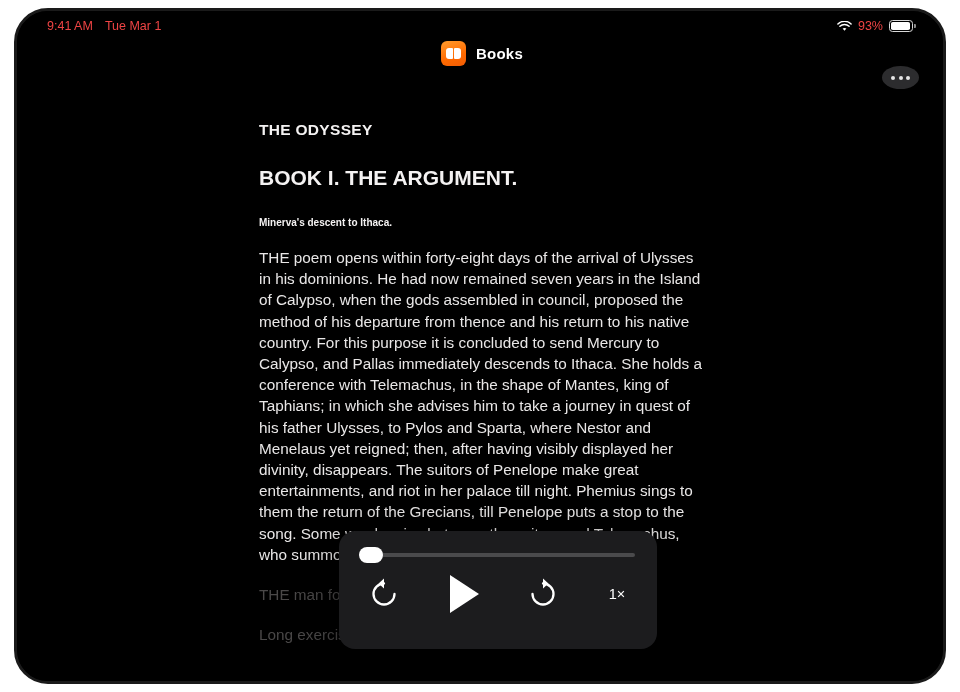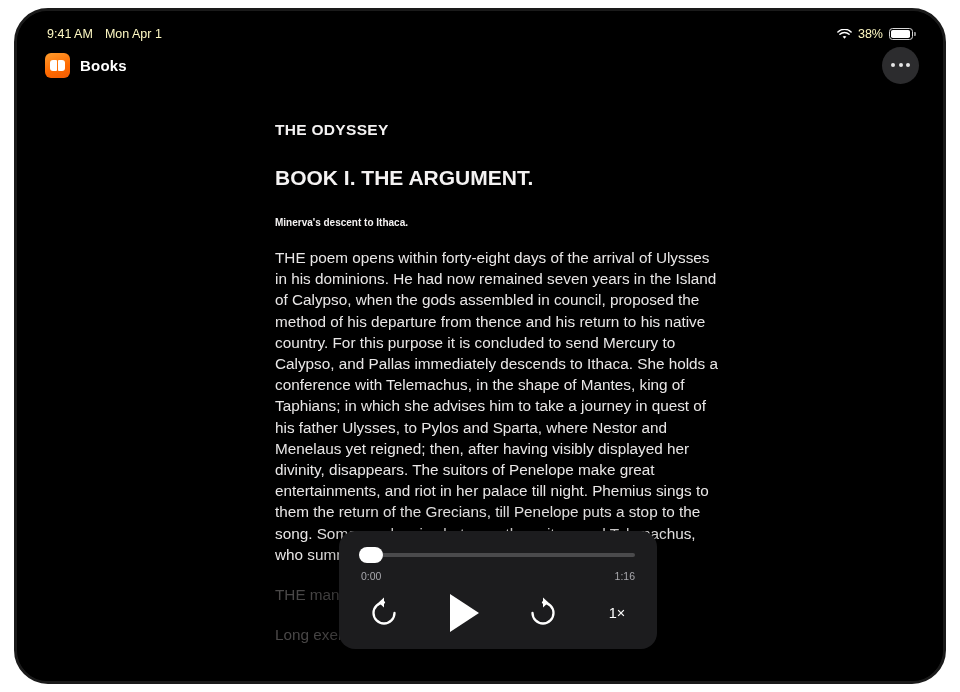--- a/index.html
+++ b/index.html
@@ -23,22 +23,22 @@
     left: 0; top: 0; right: 0; bottom: 0;
     background: #000000;
     border-radius: 31px;
     overflow: hidden;
   }
 
   
   .statusbar {
     position: absolute;
     left: 0; top: 0; width: 100%; height: 30px;
-    display: flex; align-items: flex-end;
-    color: #fef9c3;
+    display: flex; align-items: center;
+    color: #ef4444;
     font-size: 12.5px;
     padding: 0 30px;
   }
   .status-left { display: flex; align-items: center; gap: 12px; }
   .status-right {
     margin-left: auto;
     display: flex; align-items: center; gap: 6px;
     font-size: 12.5px;
   }
   .wifi-icon { display: inline-block; width: 15px; height: 11px; position: relative; }
@@ -65,20 +65,21 @@
     background: #ffffff;
     border-radius: 1.8px;
   }
 
   
   .navbar {
     position: absolute;
     left: 0; top: 30px; width: 100%; height: 48px;
     display: flex; align-items: center;
     padding: 0 24px 0 28px;
+    flex-direction: column;
   }
   .app-chip { display: flex; align-items: center; gap: 10px; cursor: default; }
   .books-icon {
     width: 25px; height: 25px;
     border-radius: 6px;
     background: linear-gradient(160deg, #ff9d2e 0%, #ff6a00 60%, #f25c05 100%);
     position: relative;
     display: flex; align-items: center; justify-content: center;
   }
   .books-icon .pages {
@@ -106,21 +107,21 @@
     cursor: pointer;
   }
   .more-btn i {
     width: 4px; height: 4px; border-radius: 50%;
     background: #e6e6e6; display: block;
   }
 
   
   .page {
     position: absolute;
-    left: 16px; top: 78px; width: 100%; bottom: 0;
+    left: 0; top: 78px; width: 100%; bottom: 0;
     padding: 18px 0 0 0;
     overflow: hidden;
   }
   .col {
     width: 446px;
     margin: 0 auto;
     padding-left: 2px;
     color: #eceaea;
   }
   .col h1 {
@@ -202,31 +203,31 @@
 </style>
 </head>
 <body>
 
 <div id="device">
   <div id="screen">
 
     <div class="statusbar">
       <div class="status-left">
         <span>9:41 AM</span>
-        <span>Mon Apr 1</span>
+        <span>Tue Mar 1</span>
       </div>
       <div class="status-right">
         <span class="wifi-icon">
           <svg width="15" height="11" viewBox="0 0 15 11">
             <path d="M7.5 9.8 L5.6 7.6 A3.2 3.2 0 0 1 9.4 7.6 Z" fill="#ffffff"></path>
             <path d="M2.9 5.3 A6.6 6.6 0 0 1 12.1 5.3" stroke="#ffffff" stroke-width="1.5" fill="none" stroke-linecap="round"></path>
             <path d="M0.9 3.0 A9.5 9.5 0 0 1 14.1 3.0" stroke="#ffffff" stroke-width="1.5" fill="none" stroke-linecap="round"></path>
           </svg>
         </span>
-        <span>38%</span>
+        <span>93%</span>
         <span class="battery">
             <span class="fill"></span>
           </span>
       </div>
     </div>
 
     <div class="navbar">
       <div class="app-chip">
         <span class="books-icon">
             <span class="pages"></span>
@@ -249,24 +250,20 @@
         <p class="dim4">THE man for wisdom's various arts renown'd,</p>
         <p class="dim4">Long exercised in woes, O Muse! resound;</p>
       </div>
     </div>
 
     <div class="player">
       <div class="scrub-wrap">
         <div class="scrub-track"></div>
         <div class="scrub-knob"></div>
       </div>
-      <div class="times">
-        <span>0:00</span>
-        <span>1:16</span>
-      </div>
       <div class="controls">
         <div class="skip-btn">
           <svg width="38" height="38" viewBox="0 0 38 38">
             <path d="M19 8.5 A10.5 10.5 0 1 0 29.5 19" stroke="#ffffff" stroke-width="2.3" fill="none" stroke-linecap="round"></path>
             <path d="M19 3.6 L19 13.4 L13.6 8.5 Z" fill="#ffffff"></path>
           </svg>
         </div>
         <div class="play-btn">
           <svg width="34" height="42" viewBox="0 0 34 42">
             <path d="M3 2 L32 21 L3 40 Z" fill="#ffffff"></path>

